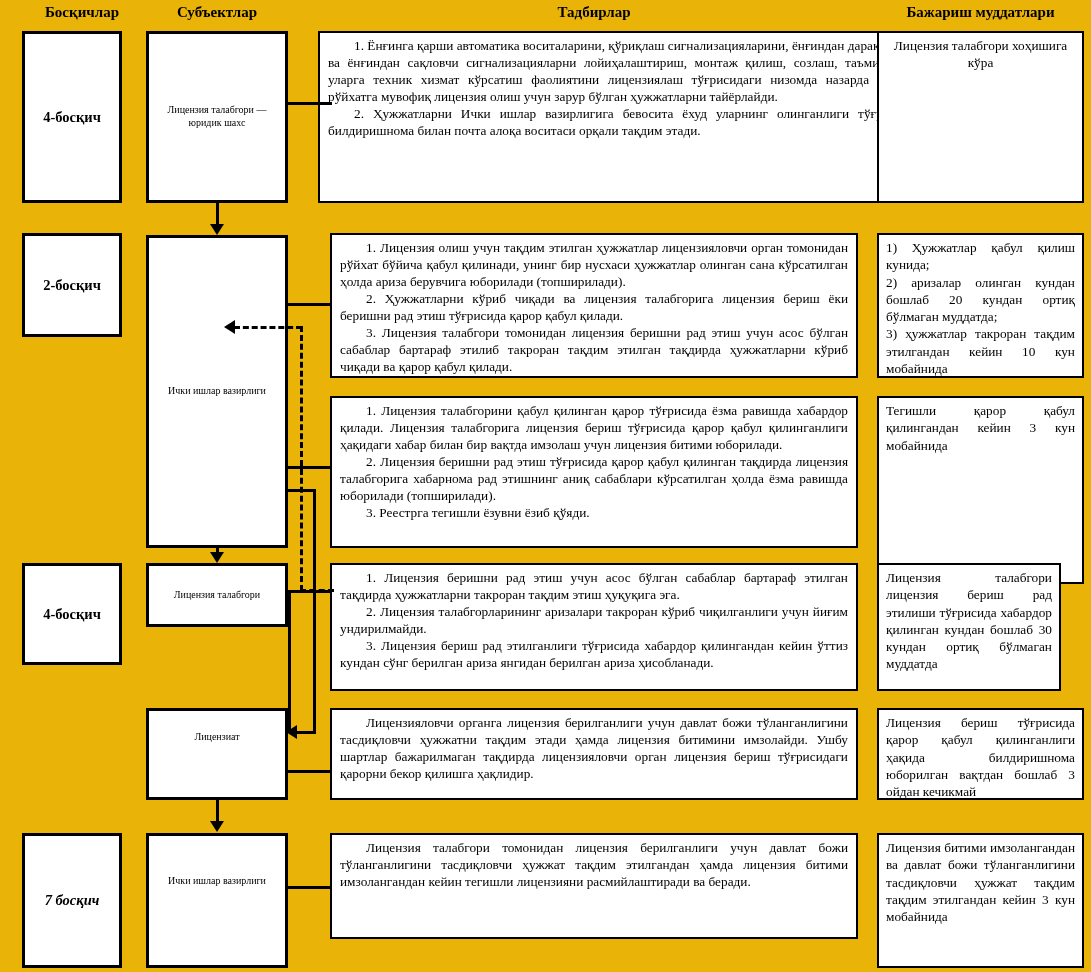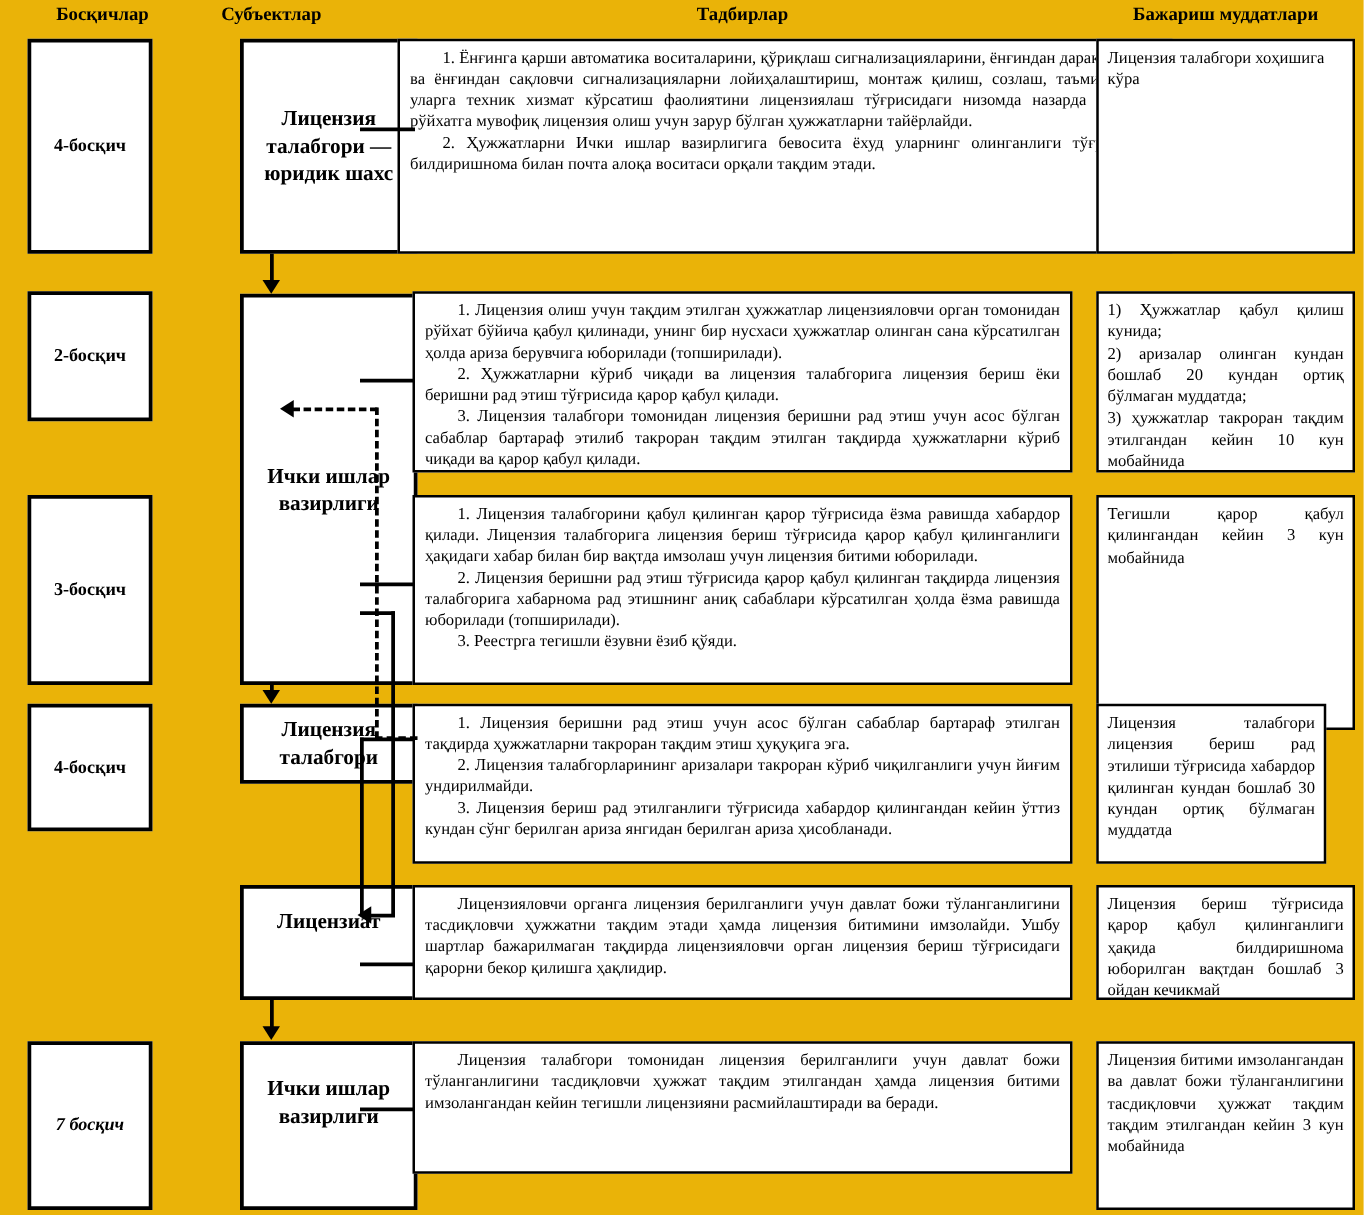--- a/index.html
+++ b/index.html
@@ -37,23 +37,22 @@
     font-weight: bold;
     font-size: 15px;
     line-height: 1.28;
     padding: 4px 6px;
   }
   .stage-box {
     font-weight: bold;
     font-size: 14.5px;
   }
   .subject-box {
-    font-weight: bold;
-    font-size: 17px;
-    margin-left: 46px;
+    font-weight: normal;
+    font-size: 10px;
   }
   .text-box {
     border: 2.5px solid #000000;
     padding: 5px 8px 5px 8px;
     font-size: 13.3px;
     line-height: 1.275;
     text-align: justify;
     text-justify: inter-word;
     hyphens: manual;
     overflow: hidden;
@@ -69,21 +68,21 @@
     font-size: 13.3px;
     line-height: 1.30;
     text-align: justify;
     overflow: hidden;
   }
   .deadline-box p {
     margin: 0;
     text-align: justify;
   }
   .deadline-box p.ctr {
-    text-align: left;
+    text-align: center;
   }
   .conn {
     position: absolute;
     background: #000000;
   }
   .v-line { width: 3px; }
   .h-line { height: 3px; }
   .arrow-down {
     position: absolute;
     width: 0;
@@ -118,23 +117,20 @@
   <div class="col-header" style="left:146px; top:4px; width:142px;">Субъектлар</div>
   <div class="col-header" style="left:330px; top:4px; width:528px;">Тадбирлар</div>
   <div class="col-header" style="left:877px; top:4px; width:207px;">Бажариш муддатлари</div>
 
   <div class="box box-center stage-box" style="left:22px; top:31px; width:100px; height:172px;">
     <span>4-босқич</span>
   </div>
   <div class="box box-center stage-box" style="left:22px; top:233px; width:100px; height:104px;">
     <span>2-босқич</span>
   </div>
-  <div class="box box-center stage-box" style="left:22px; top:396px; width:100px; height:152px;">
-    <span>3-босқич</span>
-  </div>
   <div class="box box-center stage-box" style="left:22px; top:563px; width:100px; height:102px;">
     <span>4-босқич</span>
   </div>
   <div class="box box-center stage-box" style="left:22px; top:833px; width:100px; height:135px;font-style:italic;">
     <span>7 босқич</span>
   </div>
 
   <div class="box box-center subject-box" style="left:146px; top:31px; width:142px; height:172px;">
     <span>Лицензия талабгори — юридик шахс</span>
   </div>

